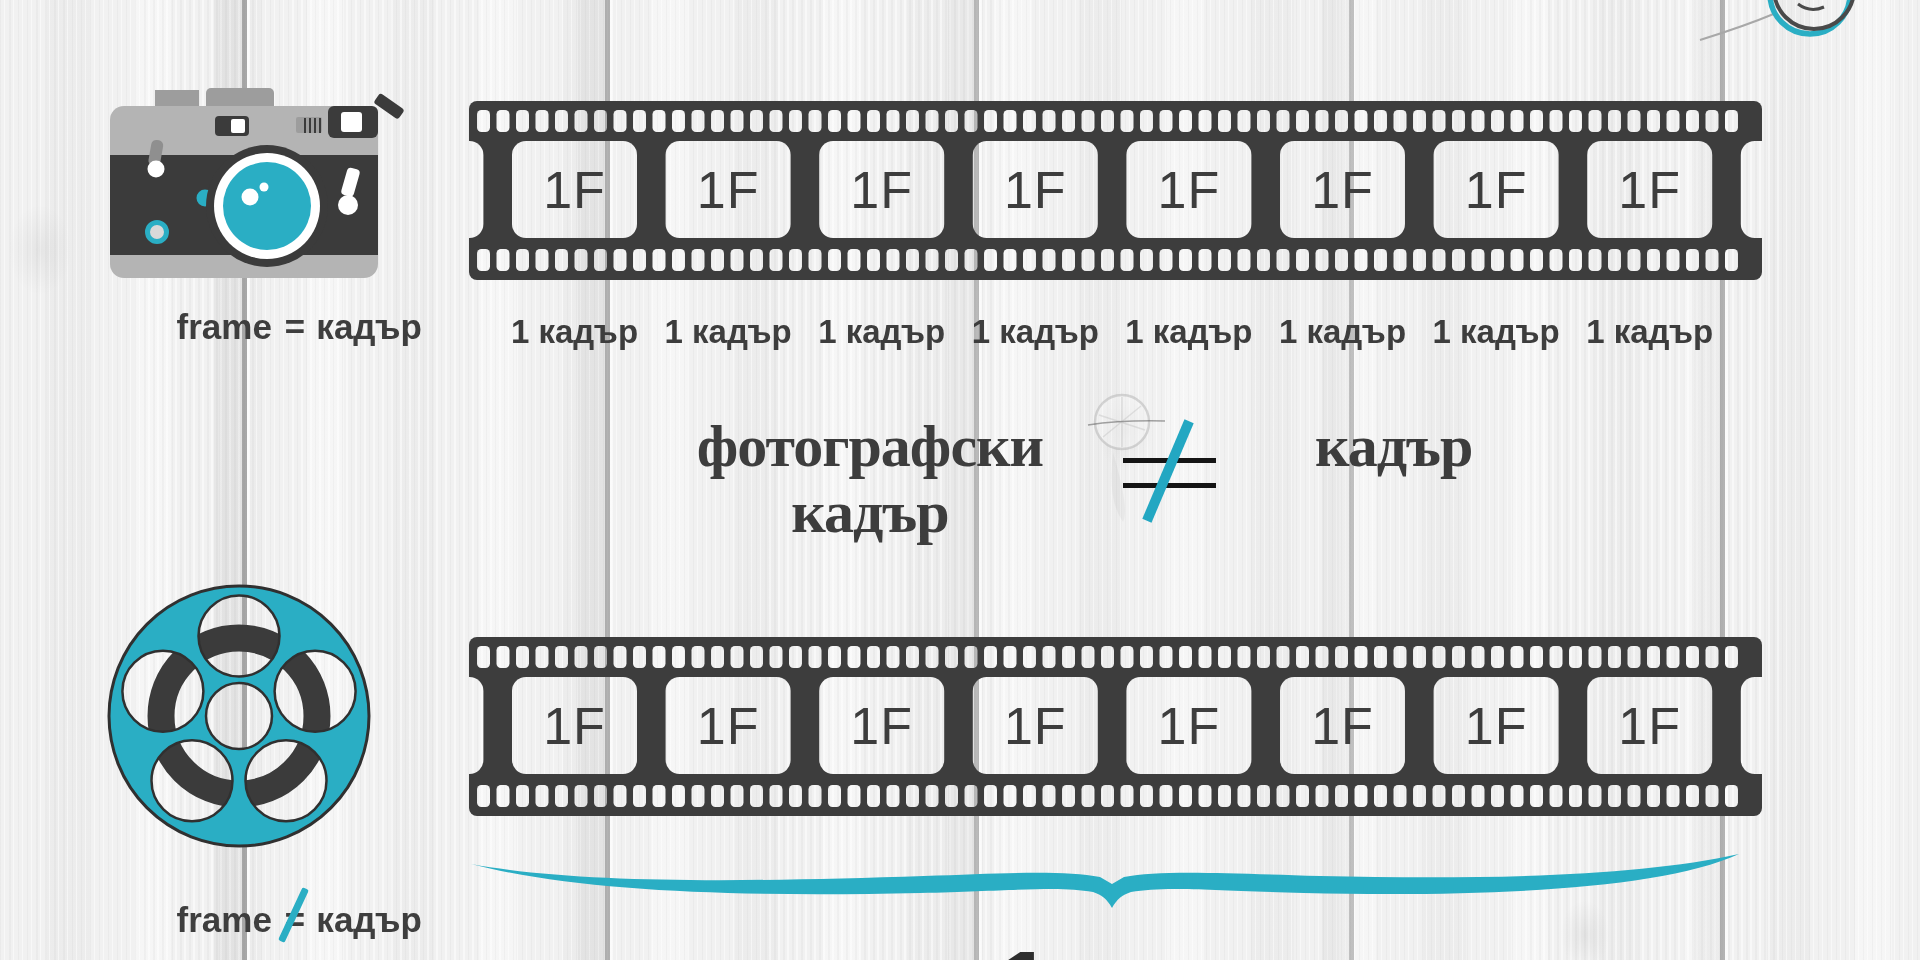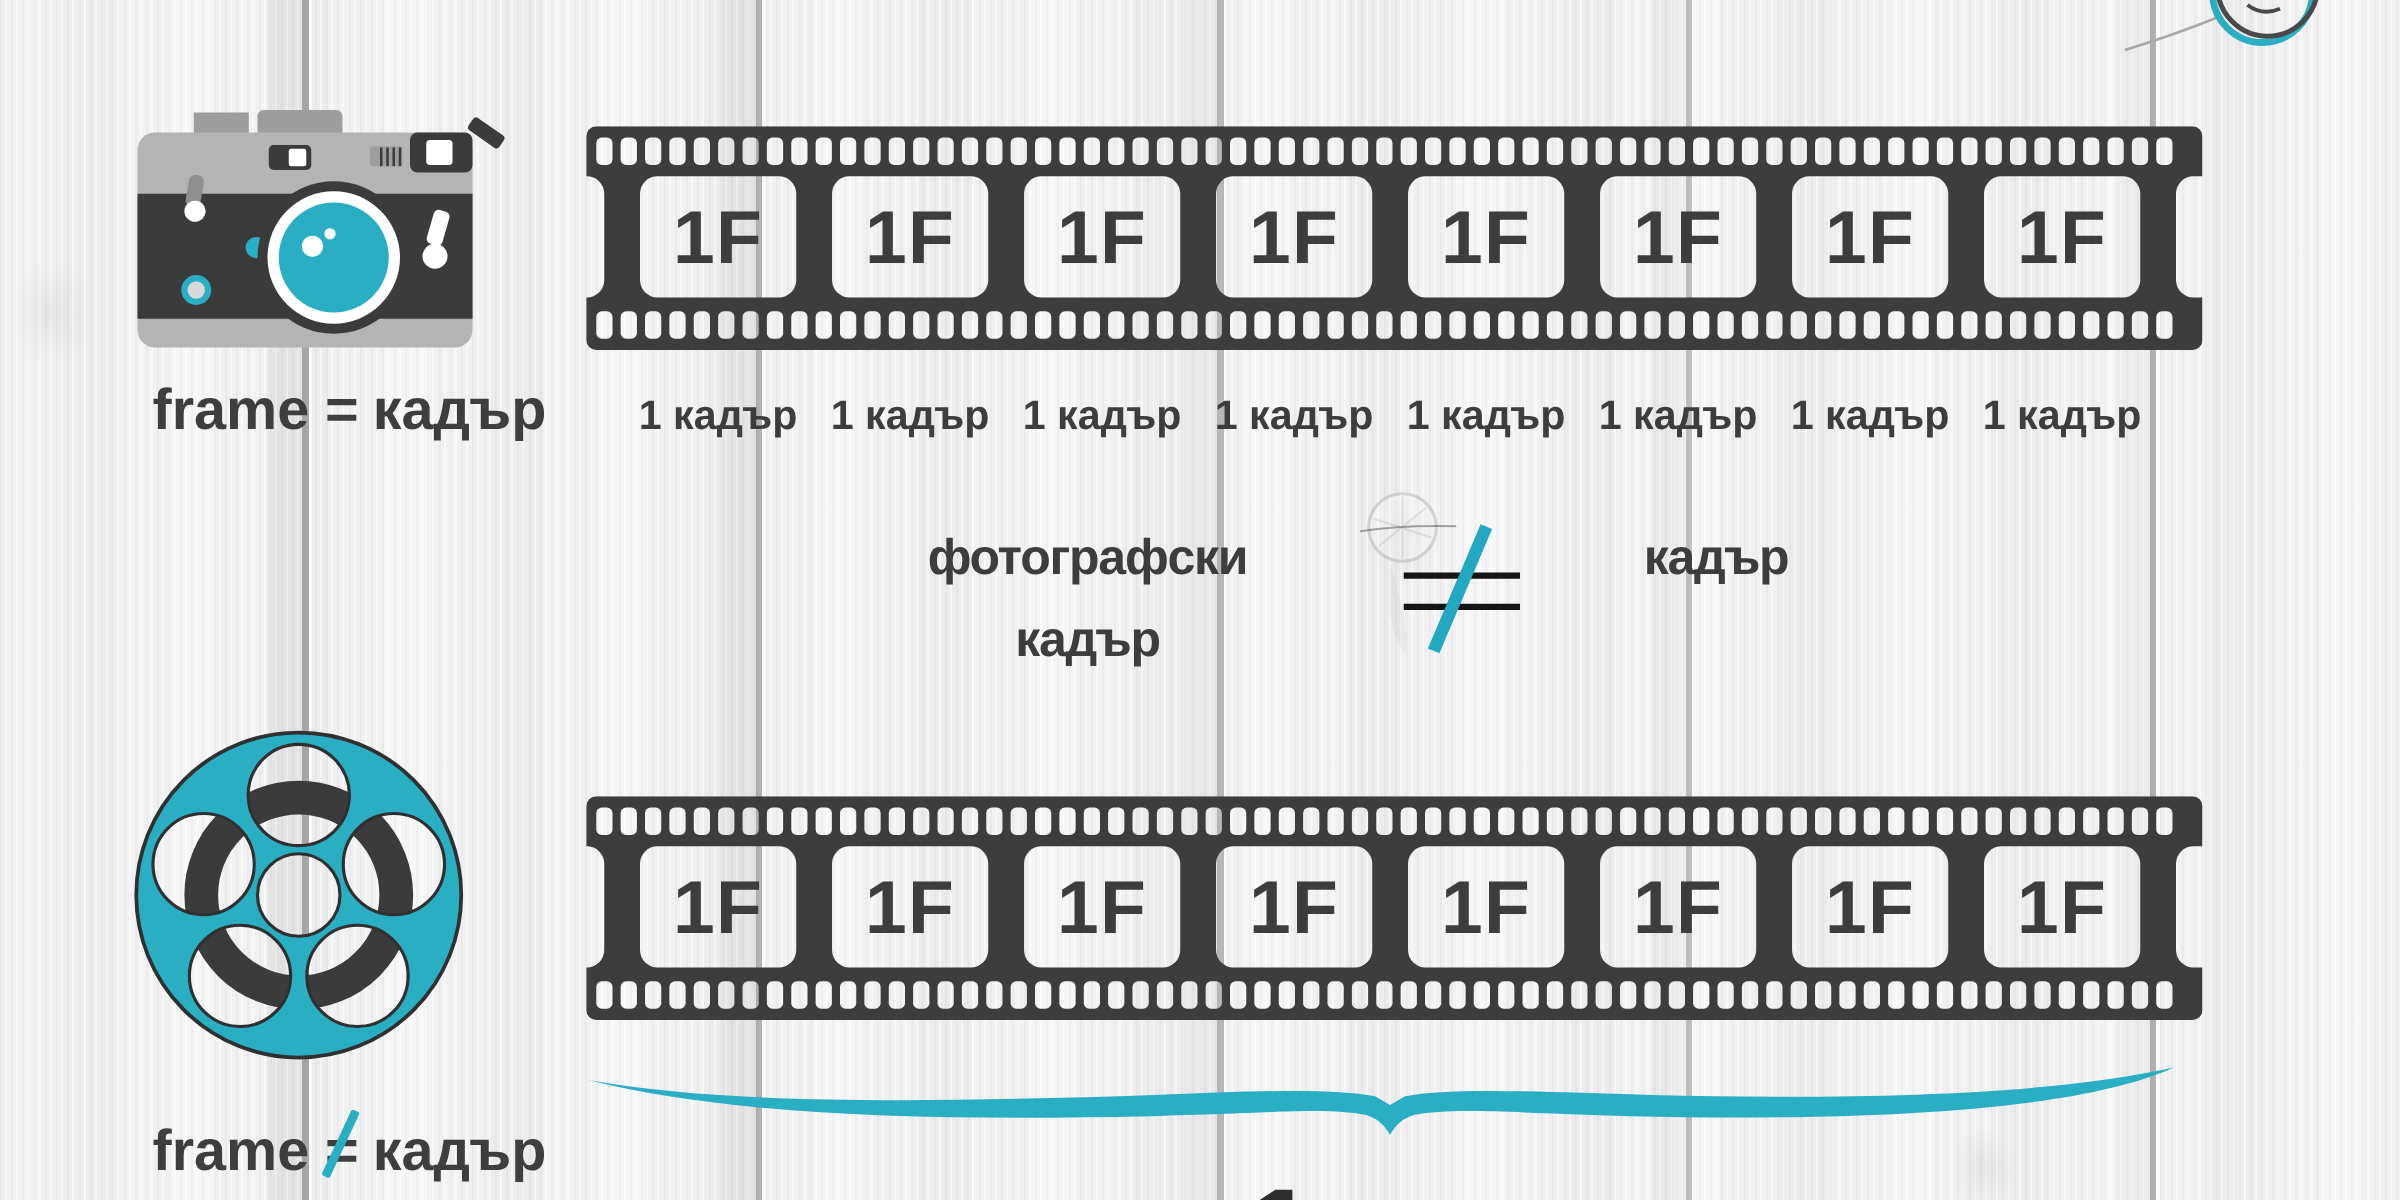--- a/index.html
+++ b/index.html
@@ -27,38 +27,38 @@
       radial-gradient(ellipse 40px 60px at 1125px 430px, rgba(0,0,0,0.05), transparent 70%),
       radial-gradient(ellipse 35px 50px at 1585px 935px, rgba(0,0,0,0.06), transparent 70%),
       radial-gradient(ellipse 45px 65px at 40px 250px, rgba(0,0,0,0.05), transparent 70%),
       repeating-linear-gradient(90deg, rgba(0,0,0,0.028) 0 1.5px, transparent 1.5px 4px, rgba(255,255,255,0.5) 4px 5.5px, transparent 5.5px 9px),
       repeating-linear-gradient(90deg, transparent 0 47px, rgba(0,0,0,0.02) 47px 90px, transparent 90px 135px, rgba(255,255,255,0.35) 135px 172px);
   }
   svg{position:absolute;overflow:visible;}
   .strip{position:absolute;}
   .f1f{
     position:absolute;display:flex;align-items:center;justify-content:center;
-    font-weight:bold;font-size:60px;color:#3d3d3d;letter-spacing:1px;
+    font-weight:normal;font-size:52px;color:#3d3d3d;letter-spacing:1px;
   }
   .fcap{position:absolute;font-size:33px;font-weight:bold;color:#3d3d3d;text-align:center;line-height:32px;}
   .scap{position:absolute;width:400px;font-size:24px;color:#6b6b6b;text-align:right;line-height:30px;letter-spacing:0.5px;}
   .scap-top{left:1317px;top:58px;}
   .scap-bottom{left:1317px;top:600px;}
   .eq-label{
-    position:absolute;width:300px;display:flex;justify-content:flex-start;gap:12px;
-    font-size:46px;font-weight:bold;color:#3e3e3e;line-height:50px;
+    position:absolute;width:300px;display:flex;justify-content:flex-end;gap:12px;
+    font-size:35px;font-weight:bold;color:#3e3e3e;line-height:50px;
   }
   .eq-label-top{left:122px;top:302px;}
   .eq-label-bottom{left:122px;top:895px;}
   .eq-label .eq{position:relative;display:inline-block;}
   .eq-label .eq .slash{
     position:absolute;left:50%;top:-9px;width:7px;height:58px;margin-left:-4px;
     background:#2aaec4;transform:rotate(25deg);border-radius:2px;display:block;
   }
-  .cmp{position:absolute;font-size:40px;font-weight:bold;color:#3d3d3d;line-height:66px;letter-spacing:-1px;}
+  .cmp{position:absolute;font-size:60px;font-weight:bold;color:#3d3d3d;line-height:66px;letter-spacing:-1px;font-family:Liberation Serif, serif;}
   .cmp-left{left:650px;top:413px;width:440px;text-align:center;}
   .cmp-right{left:1315px;top:413px;text-align:left;}
   .neq{position:absolute;left:1118px;top:415px;width:100px;height:115px;}
   .neq .bar{position:absolute;left:5px;width:93px;height:5px;background:#151515;}
   .neq .b1{top:43px;}
   .neq .b2{top:68px;}
   .neq .slash{position:absolute;left:45px;top:2px;width:10px;height:108px;background:#23a7c2;transform:rotate(23deg);}
   .big-one{position:absolute;left:995px;top:936px;font-size:105px;font-weight:bold;color:#2e2e2e;line-height:1;}
 </style>
 </head>

